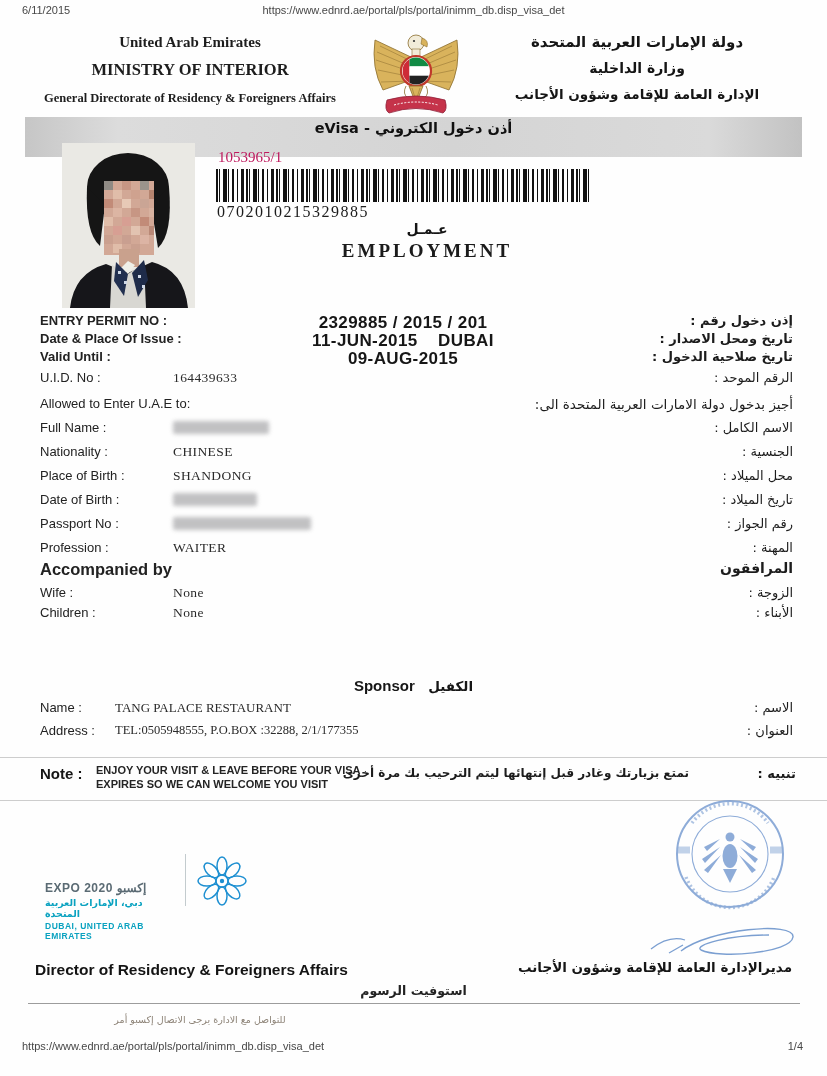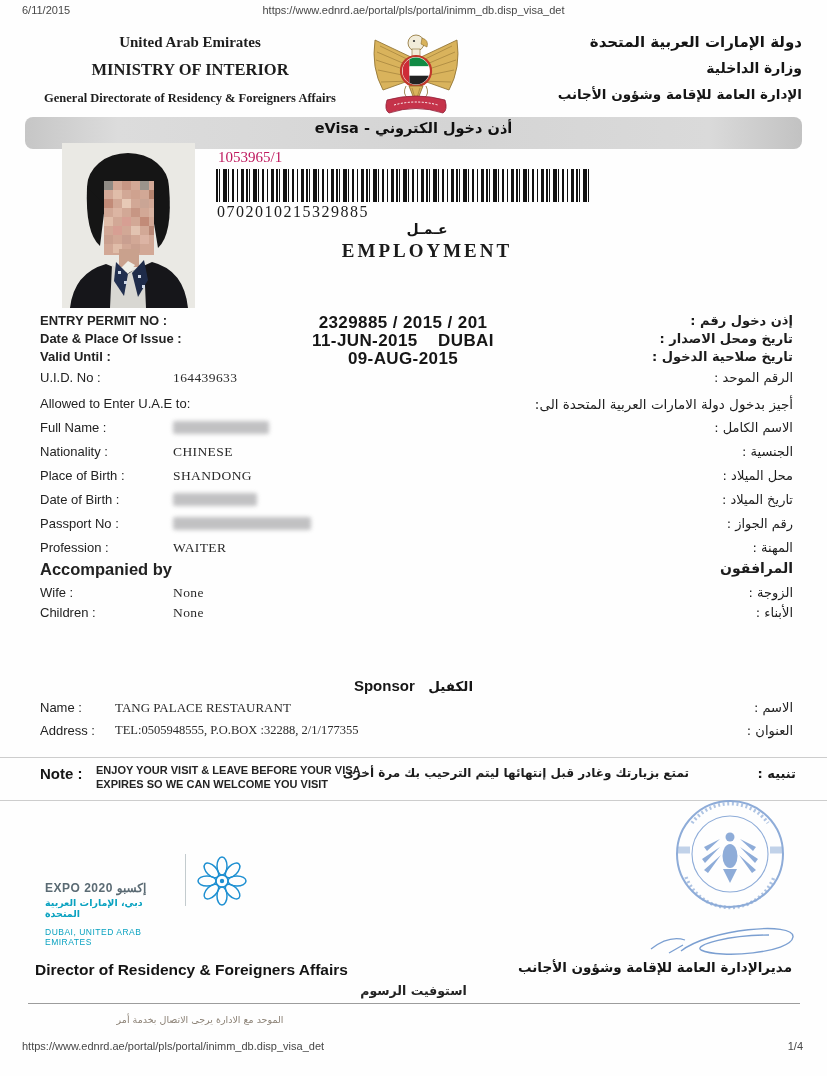--- a/index.html
+++ b/index.html
@@ -10,30 +10,30 @@
   .meta{font-size:11px;color:#474747;}
   .meta-url-top{left:0;right:0;top:4px;text-align:center;}
   .meta-date{left:22px;top:4px;}
   .meta-url-bottom{left:22px;top:1040px;}
   .meta-page{right:24px;top:1040px;}
   
   .hdr-en{left:25px;top:34px;width:330px;text-align:center;font-family:"Liberation Serif",serif;font-weight:bold;color:#1d1d1d;}
   .hdr-en .l1{font-size:15px;margin-bottom:9px;font-family:Liberation Serif, serif;}
   .hdr-en .l2{font-size:16.5px;margin-bottom:11px;}
   .hdr-en .l3{font-size:12.5px;}
-  .hdr-ar{right:25px;top:33px;width:330px;text-align:right;direction:rtl;
+  .hdr-ar{right:25px;top:33px;width:330px;text-align:center;direction:rtl;
           font-family:"DejaVu Sans",sans-serif;font-weight:bold;color:#151515;}
   .hdr-ar .l1{font-size:15px;margin-bottom:9px;}
   .hdr-ar .l2{font-size:14px;margin-bottom:10px;}
   .hdr-ar .l3{font-size:13.5px;}
   .emblem{left:370px;top:30px;}
-  .banner{left:25px;top:117px;width:777px;height:32px;line-height:23px;text-align:center;
+  .banner{left:25px;top:117px;width:777px;height:40px;line-height:23px;text-align:center;
           direction:rtl;font-weight:bold;font-size:14.5px;color:#101010;
           background:linear-gradient(90deg,#c6c6c6,#dcdcdc 12%,#d4d4d4 55%,#dadada 88%,#c2c2c2);
-          font-family:"DejaVu Sans",sans-serif;border-radius:8px;}
+          font-family:"DejaVu Sans",sans-serif;}
   
   .photo{left:62px;top:143px;}
   .fileno{left:218px;top:149px;font-family:"Liberation Serif",serif;font-size:15px;color:#be185d;}
   .barcode{left:216px;top:169px;width:374px;height:33px;
      background:repeating-linear-gradient(90deg,
        #121212 0 2px,#fff 2px 3px,#121212 3px 4px,#fff 4px 7px,
        #121212 7px 11px,#fff 11px 12px,#121212 12px 13px,#fff 13px 16px,
        #121212 16px 18px,#fff 18px 21px,#121212 21px 22px,#fff 22px 25px,
        #121212 25px 28px,#fff 28px 30px);}
   .barcodeno{left:217px;top:203px;font-family:"Liberation Serif",serif;font-size:16px;
@@ -69,21 +69,21 @@
   .note-ar{right:138px;top:766px;direction:rtl;font-family:"DejaVu Sans",sans-serif;
            font-weight:bold;font-size:12px;color:#1c1c1c;}
   .note-ar-label{right:31px;top:766px;direction:rtl;font-family:"DejaVu Sans",sans-serif;
                  font-weight:bold;font-size:13px;color:#1c1c1c;}
   
   .expo-text{left:45px;top:851px;width:135px;}
   .expo-title{font-size:12px;font-weight:bold;color:#5b6b74;letter-spacing:.5px;
               font-family:Liberation Sans, sans-serif;margin-top:30px;}
   .expo-ar{direction:rtl;text-align:left;font-size:9.5px;color:#0aa2c0;margin-top:2px;
            font-family:"DejaVu Sans",sans-serif;font-weight:bold;}
-  .expo-en{font-size:8.5px;color:#0aa2c0;letter-spacing:.5px;font-weight:normal;margin-top:8px;}
+  .expo-en{font-size:8.5px;color:#0aa2c0;letter-spacing:.5px;font-weight:bold;margin-top:2px;}
   .expo-divider{left:185px;top:854px;width:1px;height:52px;background:#c3cbce;}
   .rosette{left:196px;top:855px;}
   .stamp{left:650px;top:797px;}
   .signature{left:643px;top:915px;}
   
   .director-en{left:35px;top:961px;font-weight:bold;font-size:15.5px;color:#141414;}
   .director-ar{right:35px;top:959px;direction:rtl;font-family:"DejaVu Sans",sans-serif;
                font-weight:bold;font-size:13.5px;color:#161616;}
   .fees-ar{left:0;right:0;top:983px;text-align:center;direction:rtl;
            font-family:"DejaVu Sans",sans-serif;font-weight:bold;font-size:12.5px;color:#222;}
@@ -327,17 +327,17 @@
   </svg>
   <svg class="abs signature" width="170" height="50" viewBox="0 0 170 50">
     <path d="M8,34 q18,-14 34,-9 M26,38 l14,-8" stroke="#6d95cc" stroke-width="1.3" fill="none" opacity="0.9"></path>
     <path d="M38,36 C66,14 152,6 150,22 C148,38 76,44 58,35 C50,30 86,20 126,20" stroke="#6d95cc" stroke-width="1.4" fill="none" opacity="0.9"></path>
   </svg>
 
   <div class="abs director-ar">مديرالإدارة العامة للإقامة وشؤون الأجانب</div>
   <div class="abs director-en">Director of Residency &amp; Foreigners Affairs</div>
   <div class="abs fees-ar">استوفيت الرسوم</div>
   <div class="hline" style="left:28px;top:1003px;width:772px;border-top-color:#9c9c9c"></div>
-  <div class="abs contact-ar">الموحد مع الادارة يرجى الاتصال بخدمة أمر</div>
+  <div class="abs contact-ar">للتواصل مع الادارة يرجى الاتصال إكسبو أمر</div>
   <div class="abs meta meta-url-bottom">https://www.ednrd.ae/portal/pls/portal/inimm_db.disp_visa_det</div>
   <div class="abs meta meta-page">1/4</div>
 
 </div>
 
 </body></html>

